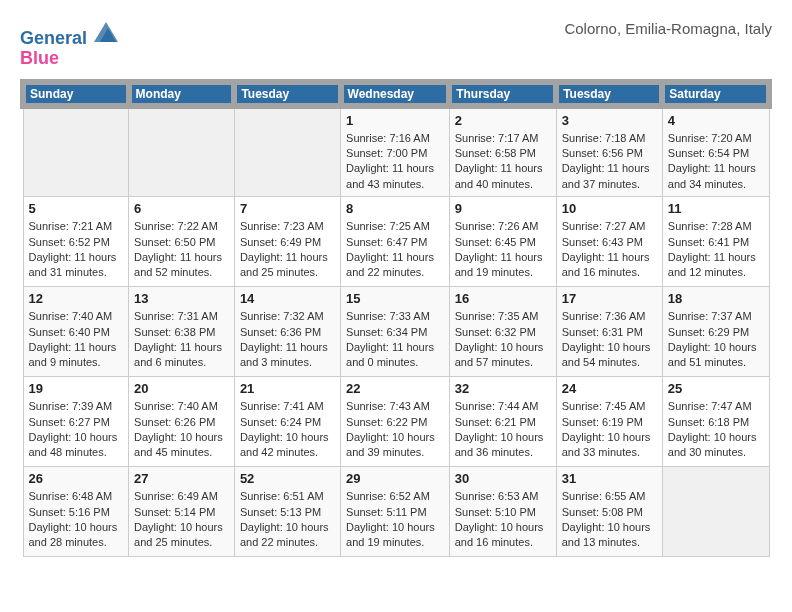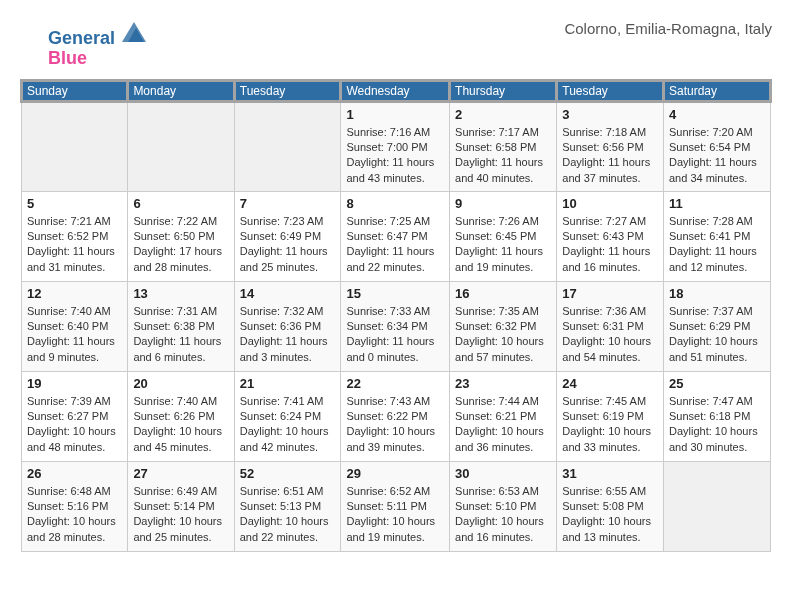--- a/index.html
+++ b/index.html
@@ -12,21 +12,20 @@
     }
     .header {
       display: flex;
       justify-content: space-between;
       align-items: flex-start;
       margin-bottom: 10px;
     }
     .logo {
       display: flex;
       align-items: flex-start;
-      margin-left: 28px;
     }
     .logo-text {
       font-size: 18px;
       font-weight: bold;
       color: #333;
       line-height: 1.1;
     }
     .logo-text span {
       color: #2e6da4;
     }
@@ -51,22 +50,22 @@
       width: 100%;
       border-collapse: collapse;
       font-size: 11px;
     }
     thead tr th {
       background-color: #2e6da4;
       color: #fff;
       padding: 2px 4px;
       text-align: left;
       font-size: 12px;
-      font-weight: normal;
-      border: 3px solid #a3a3a3;
+      font-weight: bold;
+      border: 6px solid #a3a3a3;
     }
     tbody tr td {
       border: 1px solid #ccc;
       padding: 4px 5px;
       vertical-align: top;
       height: 90px;
       width: 113px;
       background: #fff;
     }
     tbody tr:nth-child(odd) td {
@@ -165,21 +164,21 @@
             <div>Sunrise: 7:21 AM</div>
             <div>Sunset: 6:52 PM</div>
             <div>Daylight: 11 hours and 31 minutes.</div>
           </div>
         </td>
         <td>
           <div class="day-number">6</div>
           <div class="day-info">
             <div>Sunrise: 7:22 AM</div>
             <div>Sunset: 6:50 PM</div>
-            <div>Daylight: 17 hours and 28 minutes.</div>
+            <div>Daylight: 11 hours and 52 minutes.</div>
           </div>
         </td>
         <td>
           <div class="day-number">7</div>
           <div class="day-info">
             <div>Sunrise: 7:23 AM</div>
             <div>Sunset: 6:49 PM</div>
             <div>Daylight: 11 hours and 25 minutes.</div>
           </div>
         </td>
@@ -301,21 +300,21 @@
         </td>
         <td>
           <div class="day-number">22</div>
           <div class="day-info">
             <div>Sunrise: 7:43 AM</div>
             <div>Sunset: 6:22 PM</div>
             <div>Daylight: 10 hours and 39 minutes.</div>
           </div>
         </td>
         <td>
-          <div class="day-number">23</div>
+          <div class="day-number">32</div>
           <div class="day-info">
             <div>Sunrise: 7:44 AM</div>
             <div>Sunset: 6:21 PM</div>
             <div>Daylight: 10 hours and 36 minutes.</div>
           </div>
         </td>
         <td>
           <div class="day-number">24</div>
           <div class="day-info">
             <div>Sunrise: 7:45 AM</div>

